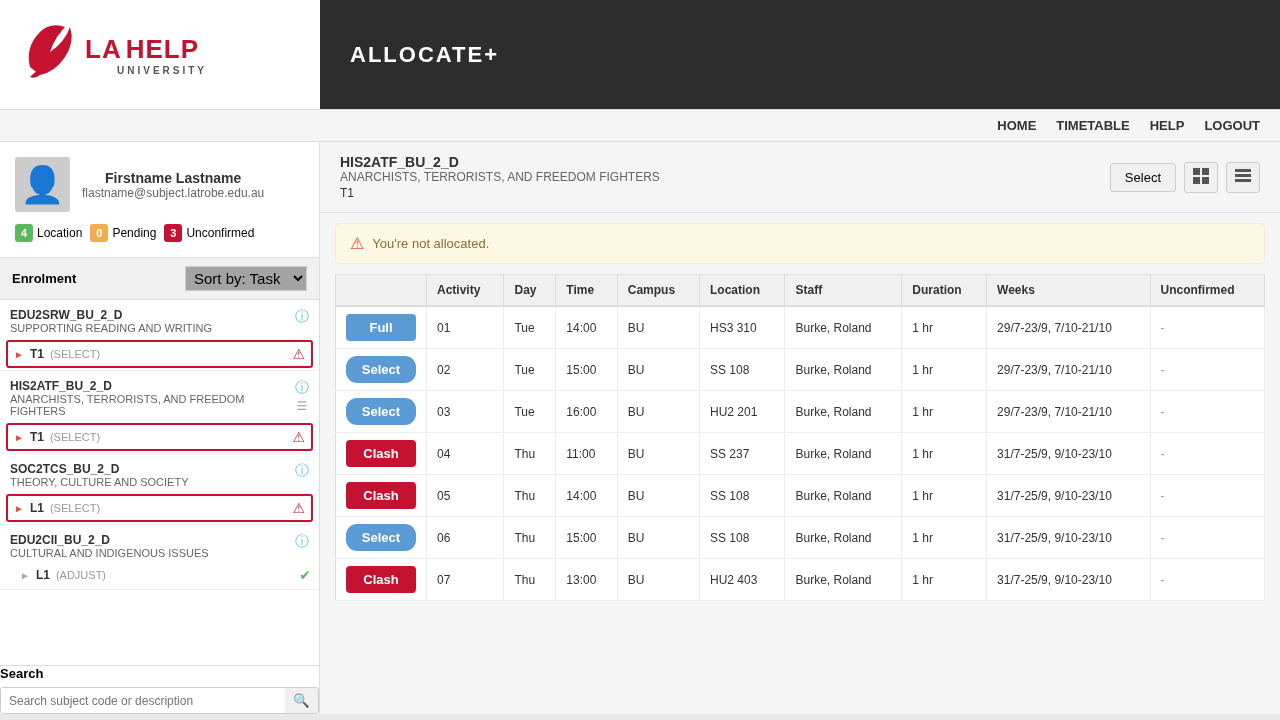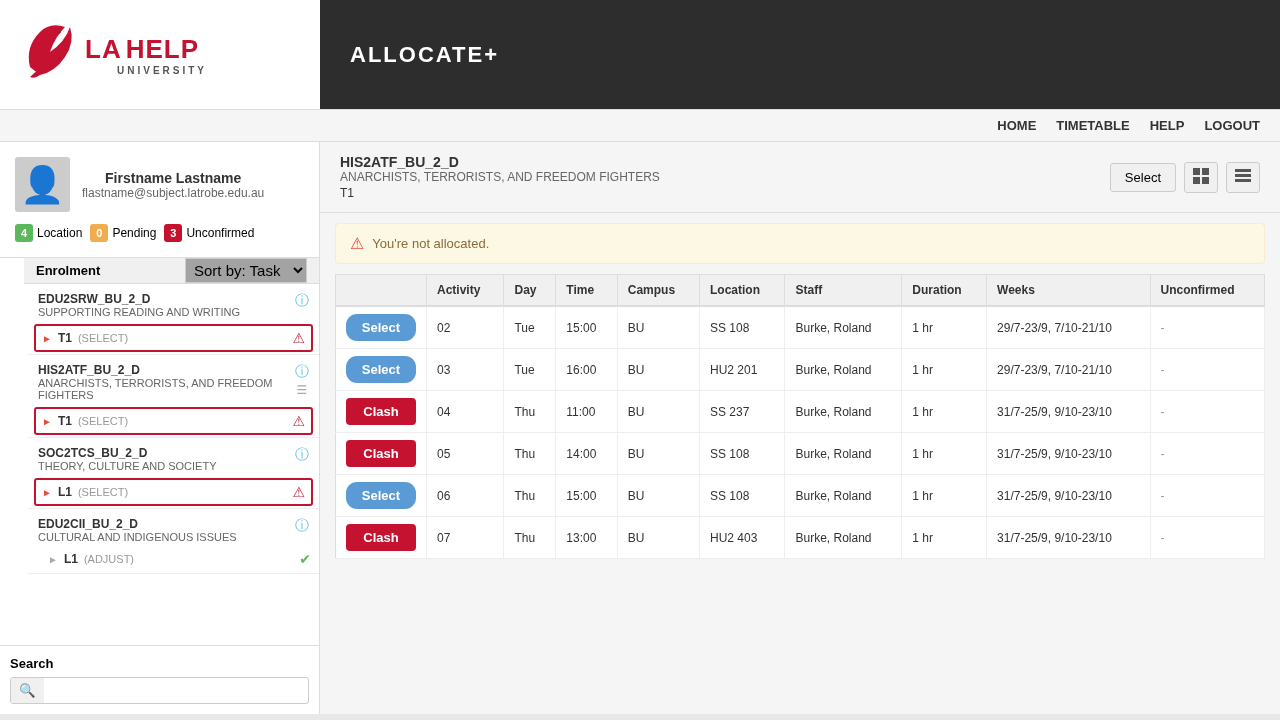--- a/index.html
+++ b/index.html
@@ -31,39 +31,39 @@
     .profile-name { font-weight: bold; font-size: 14px; color: #333; }
     .profile-email { font-size: 12px; color: #666; }
     .status-row { display: flex; gap: 8px; align-items: center; }
     .status-badge { display: flex; align-items: center; gap: 4px; font-size: 12px; }
     .badge { width: 18px; height: 18px; border-radius: 3px; display: flex; align-items: center; justify-content: center; color: #fff; font-size: 11px; font-weight: bold; }
     .badge-green { background: #5cb85c; }
     .badge-orange { background: #f0ad4e; }
     .badge-red { background: #c41230; }
 
     
-    .enrolment-header { display: flex; align-items: center; justify-content: space-between; padding: 0 12px; background: #f0f0f0; border-bottom: 1px solid #ddd; margin-left: 24px; }
+    .enrolment-header { display: flex; align-items: center; justify-content: space-between; padding: 8px 12px; background: #f0f0f0; border-bottom: 1px solid #ddd; }
     .enrolment-title { font-weight: bold; font-size: 13px; }
     .sort-select { font-size: 15px; padding: 2px 4px; border: 1px solid #ccc; background: #a3a3a3; cursor: pointer; }
-    .enrolment-list { flex: 1; overflow-y: auto; margin-left: 28px; }
+    .enrolment-list { flex: 1; overflow-y: auto; }
     .enrolment-item { border-bottom: 1px solid #eee; }
     .enrolment-subject { padding: 8px 10px 4px 10px; display: flex; justify-content: space-between; align-items: flex-start; }
     .subject-code { font-weight: bold; font-size: 12px; color: #333; }
     .subject-name { font-size: 11px; color: #666; }
     .info-icon { color: #5bc0de; font-size: 14px; cursor: pointer; }
     .enrolment-row { display: flex; align-items: center; padding: 4px 8px 6px 20px; gap: 6px; }
     .enrolment-row.highlighted { border: 2px solid #c41230; border-radius: 3px; margin: 2px 6px; padding: 4px 6px; background: #fff; }
     .row-arrow { color: #e74c3c; font-size: 10px; }
     .row-label { font-size: 12px; color: #333; font-weight: bold; }
     .row-status { font-size: 11px; color: #999; }
     .row-alert { color: #c41230; font-size: 14px; }
     .row-check { color: #5cb85c; font-size: 14px; }
 
     
-    .search-section { padding: 10px; border-top: 1px solid #ddd; }
+    .search-section { border-top: 1px solid #ddd; }
     .search-title { font-weight: bold; font-size: 13px; margin-bottom: 6px; }
     .search-input-row { display: flex; border: 1px solid #ccc; border-radius: 3px; overflow: hidden; }
     .search-input { flex: 1; padding: 5px 8px; border: none; outline: none; font-size: 12px; color: #999; }
     .search-btn { padding: 5px 8px; background: #f0f0f0; border: none; cursor: pointer; color: #666; }
 
     
     .content-area { flex: 1; background: #f5f5f5; display: flex; flex-direction: column; overflow: hidden; }
     .content-header { padding: 12px 20px; background: #f5f5f5; border-bottom: 1px solid #ddd; display: flex; justify-content: space-between; align-items: center; }
     .course-info { display: flex; flex-direction: column; }
     .course-code { font-weight: bold; font-size: 14px; color: #333; }
@@ -236,20 +236,21 @@
           <span style="flex:1"></span>
           <span class="row-check">✔</span>
         </div>
       </div>
 
     </div>
 
     <div class="search-section">
       <div class="search-title">Search</div>
       <div class="search-input-row">
+        <input type="text" class="search-input" placeholder="Search subject code or description" style="">
         <button class="search-btn">🔍</button>
       </div>
     </div>
   </div>
 
   <div class="content-area">
 
     <div class="content-header">
       <div class="course-info">
         <span class="course-code">HIS2ATF_BU_2_D</span>
@@ -291,20 +292,32 @@
             <th>Time</th>
             <th>Campus</th>
             <th>Location</th>
             <th>Staff</th>
             <th>Duration</th>
             <th>Weeks</th>
             <th>Unconfirmed</th>
           </tr>
         </thead>
         <tbody id="table-body">
+        <tr>
+      <td><button class="btn-action btn-full">Full</button></td>
+      <td>01</td>
+      <td>Tue</td>
+      <td>14:00</td>
+      <td>BU</td>
+      <td>HS3 310</td>
+      <td>Burke, Roland</td>
+      <td>1 hr</td>
+      <td>29/7-23/9, 7/10-21/10</td>
+      <td class="dash">-</td>
+    </tr>
             <tr>
       <td><button class="btn-action btn-select">Select</button></td>
       <td>02</td>
       <td>Tue</td>
       <td>15:00</td>
       <td>BU</td>
       <td>SS 108</td>
       <td>Burke, Roland</td>
       <td>1 hr</td>
       <td>29/7-23/9, 7/10-21/10</td>

